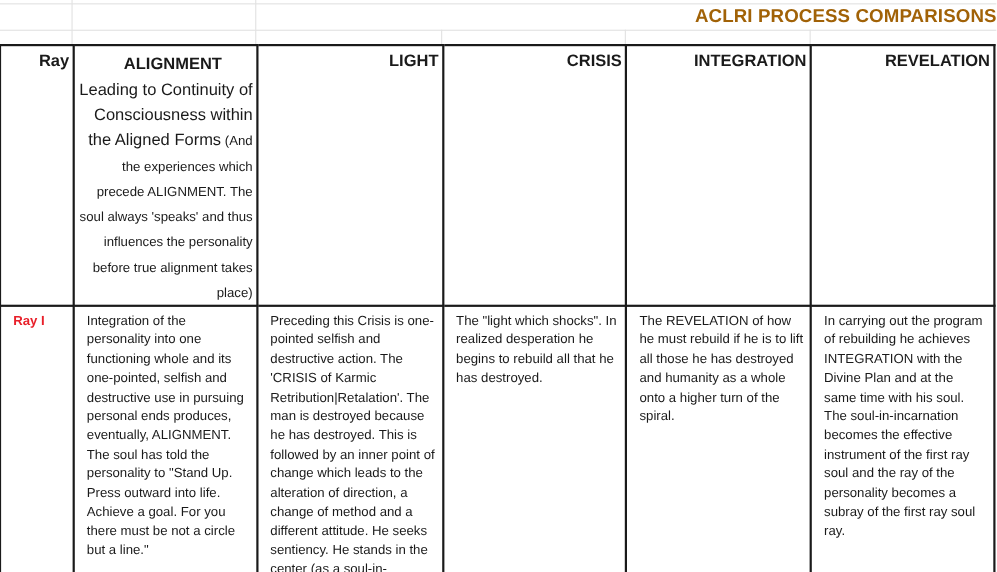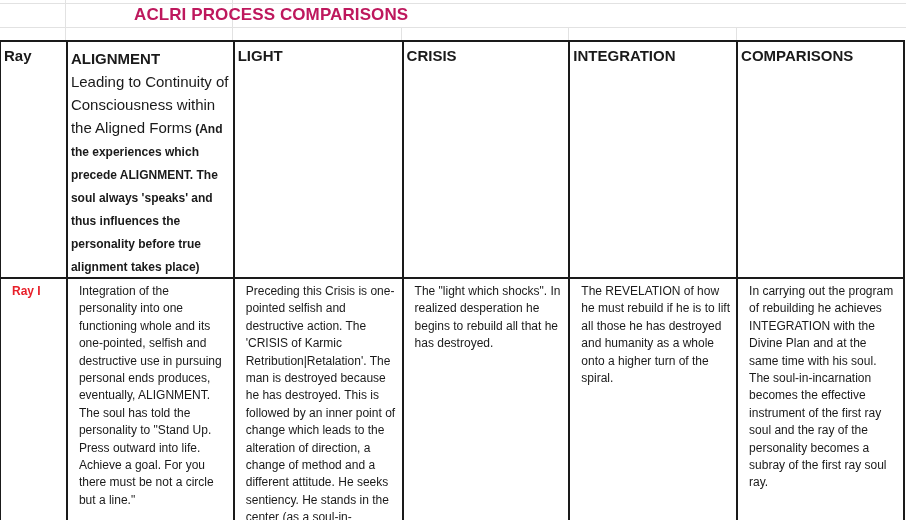--- a/index.html
+++ b/index.html
@@ -27,57 +27,57 @@
       position: absolute;
       width: 1px;
       background: #e2e2e2;
     }
     .sheet-title {
       position: absolute;
       left: 0;
       top: 5px;
       width: 906px;
       height: 22px;
-      text-align: left;
+      text-align: right;
       font-weight: bold;
       font-size: 17px;
-      color: #be185d;
+      color: #a16207;
       padding-left: 134px;
       box-sizing: border-box;
       letter-spacing: 0.1px;
     }
     table.aclri {
       position: absolute;
       left: -1px;
       top: 40px;
       border-collapse: collapse;
       table-layout: fixed;
     }
     table.aclri th, table.aclri td {
       border: 2px solid #1a1a1a;
       vertical-align: top;
       box-sizing: border-box;
     }
     table.aclri th {
       font-weight: bold;
       font-size: 15px;
-      text-align: left;
+      text-align: right;
       padding: 5px 3px 0 3px;
       height: 197px;
     }
     th.col-ray { border-left: none; }
     th.col-align {
       font-size: 15.5px;
       line-height: 23px;
       padding-top: 3px;
     }
     th.col-align .align-strong { font-weight: bold; margin-top: 26px; }
     th.col-align .align-rest { font-weight: normal; margin-left: 28px; }
     th.col-align .align-note {
-      font-weight: bold;
+      font-weight: normal;
       font-size: 12px;
       line-height: 17.5px;
     }
     table.aclri td {
       font-size: 12px;
       line-height: 17.4px;
       padding: 4px 6px 0 11px;
       height: 281px;
       text-align: left;
     }
@@ -126,21 +126,21 @@
       <th>
         <span>LIGHT</span>
       </th>
       <th>
         <span>CRISIS</span>
       </th>
       <th>
         <span>INTEGRATION</span>
       </th>
       <th>
-        <span>COMPARISONS</span>
+        <span>REVELATION</span>
       </th>
     </tr>
   </thead>
   <tbody>
     <tr>
       <td class="cell-ray">Ray I</td>
       <td class="cell-align">Integration of the personality into one functioning whole and its one-pointed, selfish and destructive use in pursuing personal ends produces, eventually, ALIGNMENT. The soul has told the personality to "Stand Up. Press outward into life. Achieve a goal. For you there must be not a circle but a line."</td>
       <td class="cell-crisis">Preceding this Crisis is one-pointed selfish and destructive action. The 'CRISIS of Karmic Retribution|Retalation'. The man is destroyed because he has destroyed. This is followed by an inner point of change which leads to the alteration of direction, a change of method and a different attitude. He seeks sentiency. He stands in the center (as a soul-in-incarnation) and loses sight of himself</td>
       <td class="cell-light">The "light which shocks". In realized desperation he begins to rebuild all that he has destroyed.</td>
       <td class="cell-rev">The REVELATION of how he must rebuild if he is to lift all those he has destroyed and humanity as a whole onto a higher turn of the spiral.</td>

